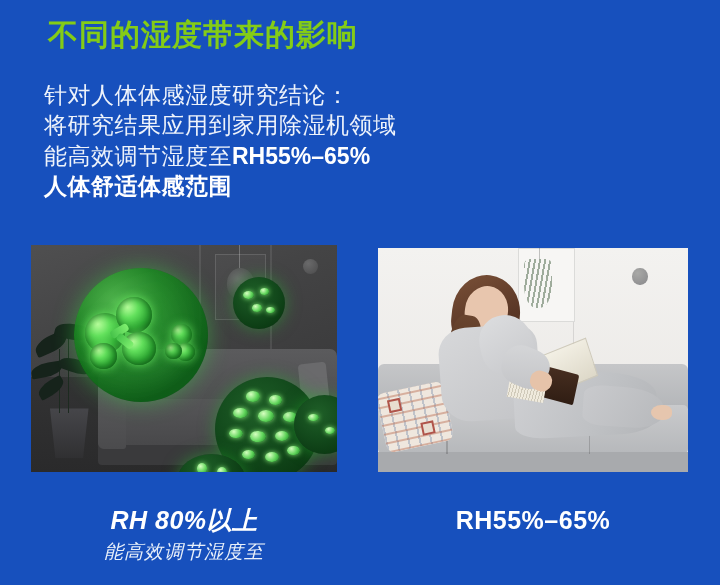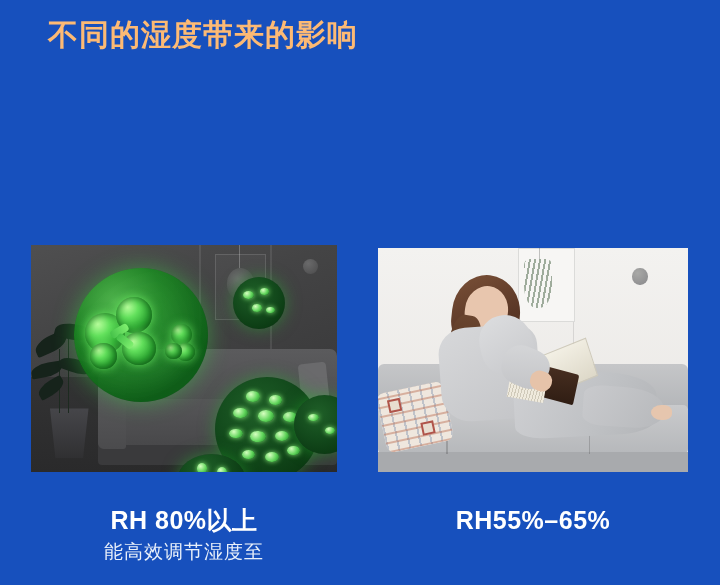--- a/index.html
+++ b/index.html
@@ -17,21 +17,21 @@
     -webkit-font-smoothing: antialiased;
   }
 
   
   .headline {
     position: absolute;
     left: 48px;
     top: 18px;
     font-size: 30px;
     font-weight: 700;
-    color: #fdba74;
+    color: #84cc16;
     letter-spacing: 1px;
     line-height: 1.15;
     white-space: nowrap;
   }
   .body-block {
     position: absolute;
     left: 44px;
     top: 80px;
     width: 470px;
   }
@@ -336,21 +336,21 @@
     white-space: nowrap;
     user-select: none;
   }
 
   
   .caption {
     position: absolute;
     top: 505px;
     text-align: center;
   }
-  .caption-left  { left: 31px;  width: 306px; }
+  .caption-left  { left: 31px;  width: 306px; font-style: italic; }
   .caption-right { left: 378px; width: 310px; }
   .caption-title {
     font-size: 25px;
     font-weight: 700;
     color: #ffffff;
     letter-spacing: 0.5px;
     line-height: 1.2;
     white-space: nowrap;
   }
   .caption-sub {
@@ -362,20 +362,26 @@
     white-space: nowrap;
   }
 </style>
 </head>
 <body>
 
 <div id="poster">
 
   <div class="headline">不同的湿度带来的影响</div>
 
+  <div class="body-block">
+    <div class="body-line">针对人体体感湿度研究结论：</div>
+    <div class="body-line">将研究结果应用到家用除湿机领域</div>
+    <div class="body-line"><span>能高效调节湿度至</span><span class="bold-seg">RH55%–65%</span></div>
+    <div class="body-line bold">人体舒适体感范围</div>
+  </div>
 
   <div class="photo photo-left">
     <div class="lp-wallupper"></div>
     <div class="lp-walllower"></div>
     <div class="lp-seam" style="left:55%;"></div>
     <div class="lp-seam" style="left:78%;"></div>
 
     <div class="lp-frame" style="left:60%; top:4%; width:16%; height:28%;"></div>
     <div class="lp-pendant-cord" style="left:68%; top:0; height:12%;"></div>
     <div class="lp-pendant-head" style="left:64%; top:10%; width:9%; height:14%;"></div>

